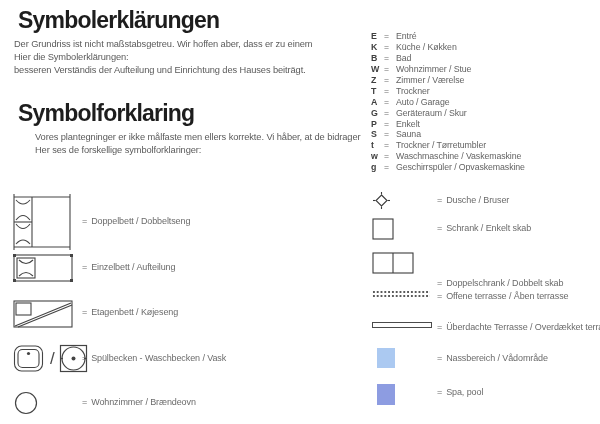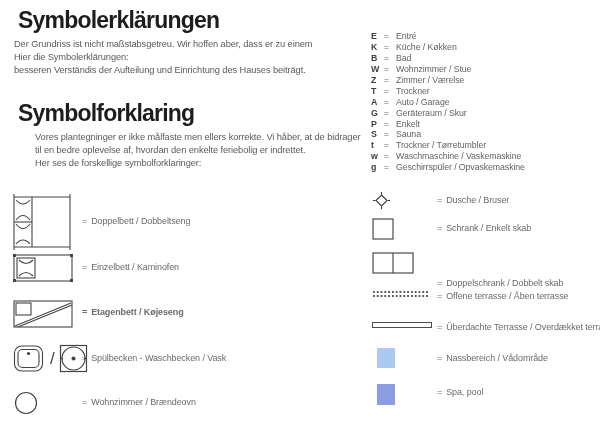--- a/index.html
+++ b/index.html
@@ -47,21 +47,20 @@
 <h1 class="abs" style="left:14px;top:4px;">Symbolerklärungen</h1>
 <div class="abs body-text" style="left:14px;top:38px;">
   <div>Der Grundriss ist nicht maßstabsgetreu. Wir hoffen aber, dass er zu einem</div>
   <div>Hier die Symbolerklärungen:</div>
   <div>besseren Verständis der Aufteilung und Einrichtung des Hauses beiträgt.</div>
 </div>
 
 <h1 class="abs" style="left:14px;top:97px;">Symbolforklaring</h1>
 <div class="abs body-text" style="left:14px;top:131px;margin-left:21px;">
   <div>Vores plantegninger er ikke målfaste men ellers korrekte. Vi håber, at de bidrager</div>
-  <div>til en bedre oplevelse af, hvordan den enkelte feriebolig er indrettet.</div>
   <div>Her ses de forskellige symbolforklaringer:</div>
 </div>
 
 <div class="abs code-list">
   <div class="code-row">
     <span class="code-letter">E</span>
     <span class="code-eq">=</span>
     <span class="code-label">Entré</span>
   </div>
   <div class="code-row">
@@ -150,32 +149,32 @@
     <rect x="1" y="2" width="3" height="3" fill="#444" stroke="none"></rect>
     <rect x="58" y="2" width="3" height="3" fill="#444" stroke="none"></rect>
     <rect x="1" y="27" width="3" height="3" fill="#444" stroke="none"></rect>
     <rect x="58" y="27" width="3" height="3" fill="#444" stroke="none"></rect>
     <rect x="5" y="6" width="18" height="20"></rect>
     <path d="M7,8 Q14,15 21,8"></path>
     <path d="M7,24 Q14,17 21,24"></path>
   </svg>
 </div>
 <div class="abs sym-label" style="left:82px;top:262px;">
-  <span class="eq">=</span><span>Einzelbett / Kaminofen</span>
+  <span class="eq">=</span><span>Einzelbett / Aufteilung</span>
 </div>
 
 <div class="abs" style="left:12px;top:298px;">
   <svg width="62" height="32" viewBox="0 0 62 32" fill="none" stroke="#444" stroke-width="1.1">
     <rect x="2" y="3" width="58" height="26"></rect>
     <rect x="4" y="5" width="15" height="12"></rect>
     <line x1="3" y1="28" x2="59" y2="5"></line>
     <line x1="6" y1="29" x2="60" y2="7"></line>
   </svg>
 </div>
-<div class="abs sym-label" style="left:82px;top:307px;font-weight:bold;">
+<div class="abs sym-label" style="left:82px;top:307px;">
   <span class="eq">=</span><span>Etagenbett / Køjeseng</span>
 </div>
 
 <div class="abs" style="left:13px;top:344px;display:flex;align-items:center;">
   <svg width="31" height="29" viewBox="0 0 31 29" fill="none" stroke="#444" stroke-width="1.1">
     <rect x="1.5" y="2" width="28" height="25" rx="7"></rect>
     <rect x="5" y="5.5" width="21" height="18" rx="4.5"></rect>
     <circle cx="15.5" cy="9.5" r="1.6" fill="#444" stroke="none"></circle>
   </svg>
   <span class="slash" style="margin:0 4px 0 6px;">/</span>

